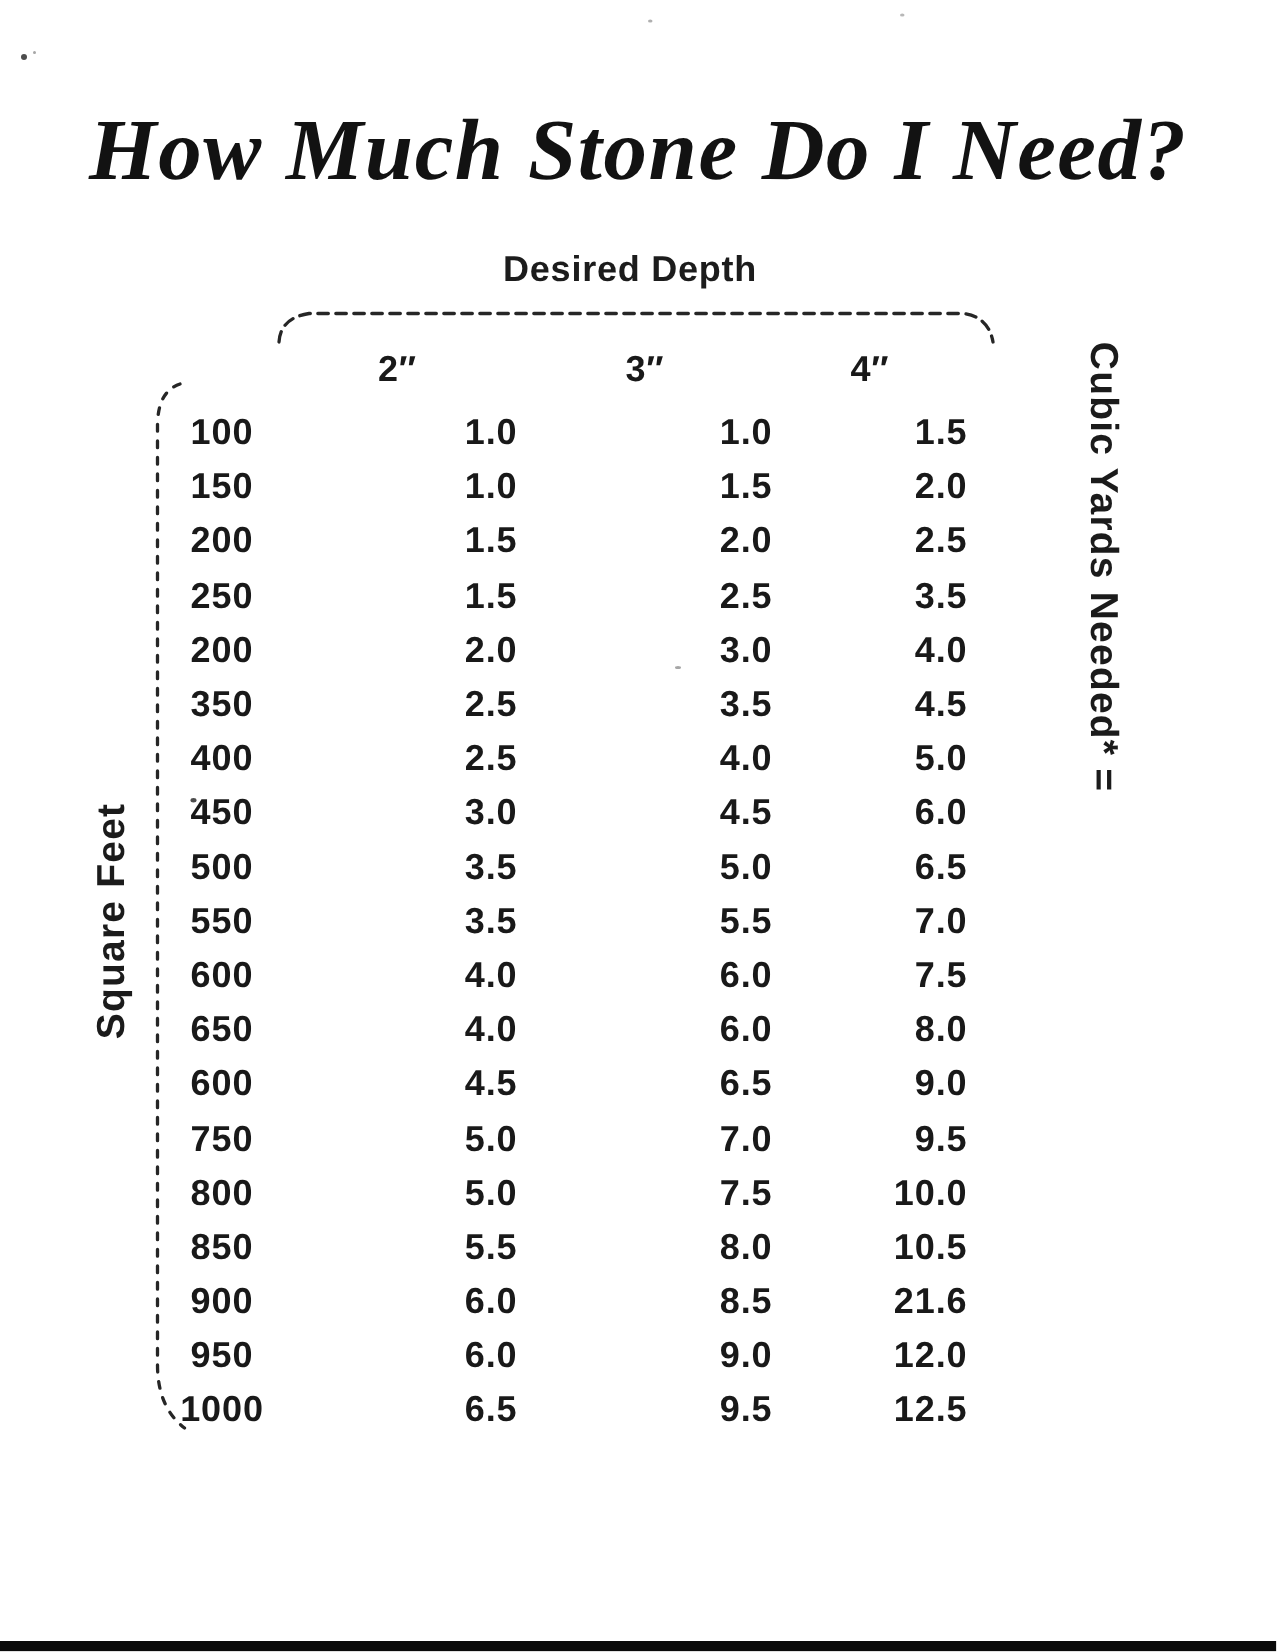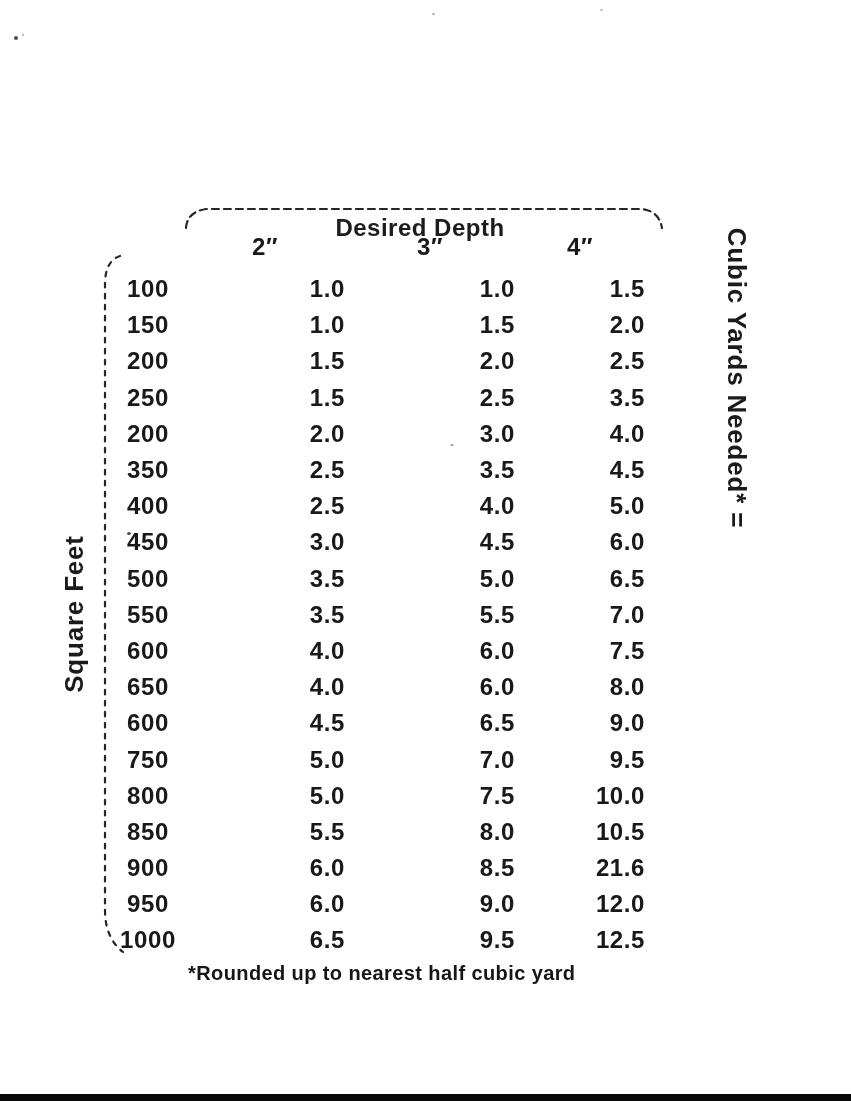--- a/index.html
+++ b/index.html
@@ -24,21 +24,20 @@
     white-space:nowrap;
   }
   .desired-depth {
     position:absolute;
     top:166px; left:185px; width:470px;
     text-align:center;
     font-size:24px;
     font-weight:700;
     letter-spacing:0.5px;
     color:#1c1c1c;
-    margin-top:48px;
   }
   svg.brace { position:absolute; overflow:visible; }
   svg.brace path {
     fill:none;
     stroke:#262626;
     stroke-width:2.2;
     stroke-linecap:round;
   }
   .brace-top { left:182px; top:201px; }
   .brace-top path { stroke-dasharray:7 5; }
@@ -98,20 +97,21 @@
     position:absolute;
     background:#4d4d4d;
     border-radius:50%;
   }
 </style>
 </head>
 <body>
 
 <div class="sheet">
 
+  <div class="page-title">How Much Stone Do I Need?</div>
 
   <div class="desired-depth">Desired Depth</div>
 
   <svg class="brace brace-top" width="486" height="32" viewBox="0 0 486 32">
     <path d="M 4 27 Q 5 11 24 8 L 460 8 Q 477 10 480 27"></path>
   </svg>
 
   <svg class="brace brace-left" width="36" height="706" viewBox="0 0 36 706">
     <path d="M 26 4 Q 11 9 11 32 L 11 658 Q 11 686 29 700"></path>
   </svg>
@@ -236,21 +236,20 @@
         <span class="cell sqft">1000</span>
         <span class="cell val">6.5</span>
         <span class="cell val">9.5</span>
         <span class="cell val">12.5</span>
       </div>
     </div>
 
   <div class="axis-vert axis-left">Square Feet</div>
   <div class="axis-vert axis-right">Cubic Yards Needed* =</div>
 
-  <div class="footnote">*Rounded up to nearest half cubic yard</div>
 
   <div class="speck" style="left:14px;  top:36px;  width:4px; height:4px;"></div>
   <div class="speck" style="left:22px;  top:34px;  width:2px; height:2px; opacity:.5;"></div>
   <div class="speck" style="left:432px; top:13px;  width:3px; height:2px; opacity:.45;"></div>
   <div class="speck" style="left:600px; top:9px;   width:3px; height:2px; opacity:.4;"></div>
   <div class="speck" style="left:127px; top:532px; width:4px; height:3px;"></div>
   <div class="speck" style="left:450px; top:444px; width:4px; height:2px; opacity:.5;"></div>
 
   <div class="bottom-bar"></div>
 </div>

